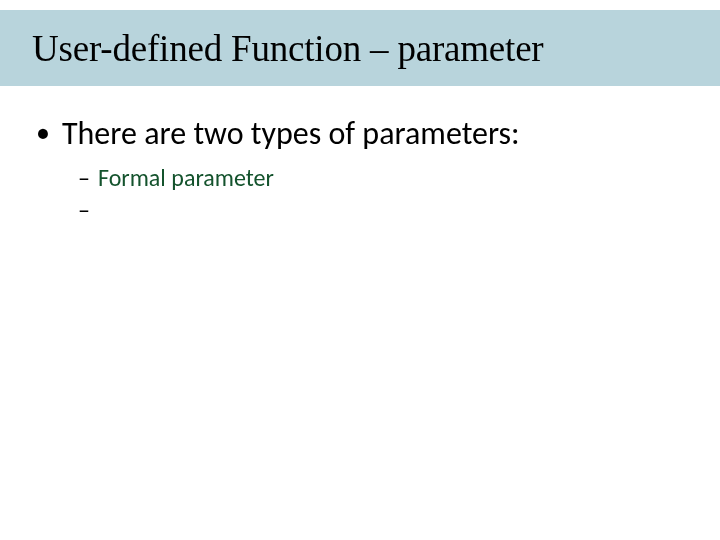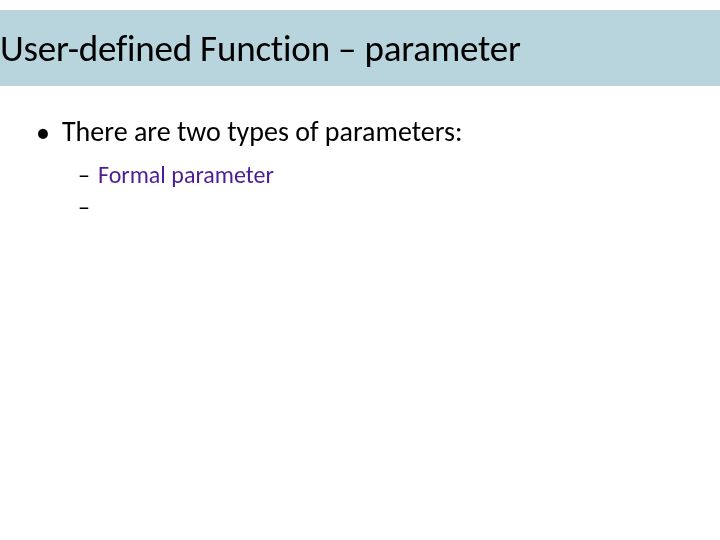--- a/index.html
+++ b/index.html
@@ -13,20 +13,22 @@
     }
     .title-band {
       position: absolute;
       top: 10px;
       left: 0;
       width: 720px;
       height: 76px;
       background: #b8d4dc;
       display: flex;
       align-items: center;
+      padding-left: 32px;
+      font-family: Liberation Serif, serif;
     }
     .title-text {
       font-size: 37px;
       color: #000;
       letter-spacing: -0.2px;
     }
     .content {
       position: absolute;
       top: 115px;
       left: 0;
@@ -39,42 +41,42 @@
       margin-bottom: 10px;
     }
     .bullet1 {
       font-size: 28px;
       line-height: 1.2;
       color: #000;
       margin-right: 12px;
       margin-top: 1px;
     }
     .level1-text {
-      font-size: 28px;
+      font-size: 32px;
       color: #000;
       line-height: 1.2;
     }
     .level2-group {
       margin-left: 42px;
       margin-top: 6px;
     }
     .level2 {
       display: flex;
       align-items: flex-start;
       margin-bottom: 2px;
     }
     .dash2 {
       font-size: 24px;
       color: #000;
       margin-right: 8px;
       line-height: 1.25;
     }
     .level2-text {
       font-size: 24px;
-      color: #4c1d95;
+      color: #14532d;
       line-height: 1.25;
     }
   </style>
 </head>
 <body>
 
 <div class="title-band">
   <div class="title-text">User-defined Function – parameter</div>
 </div>
 

